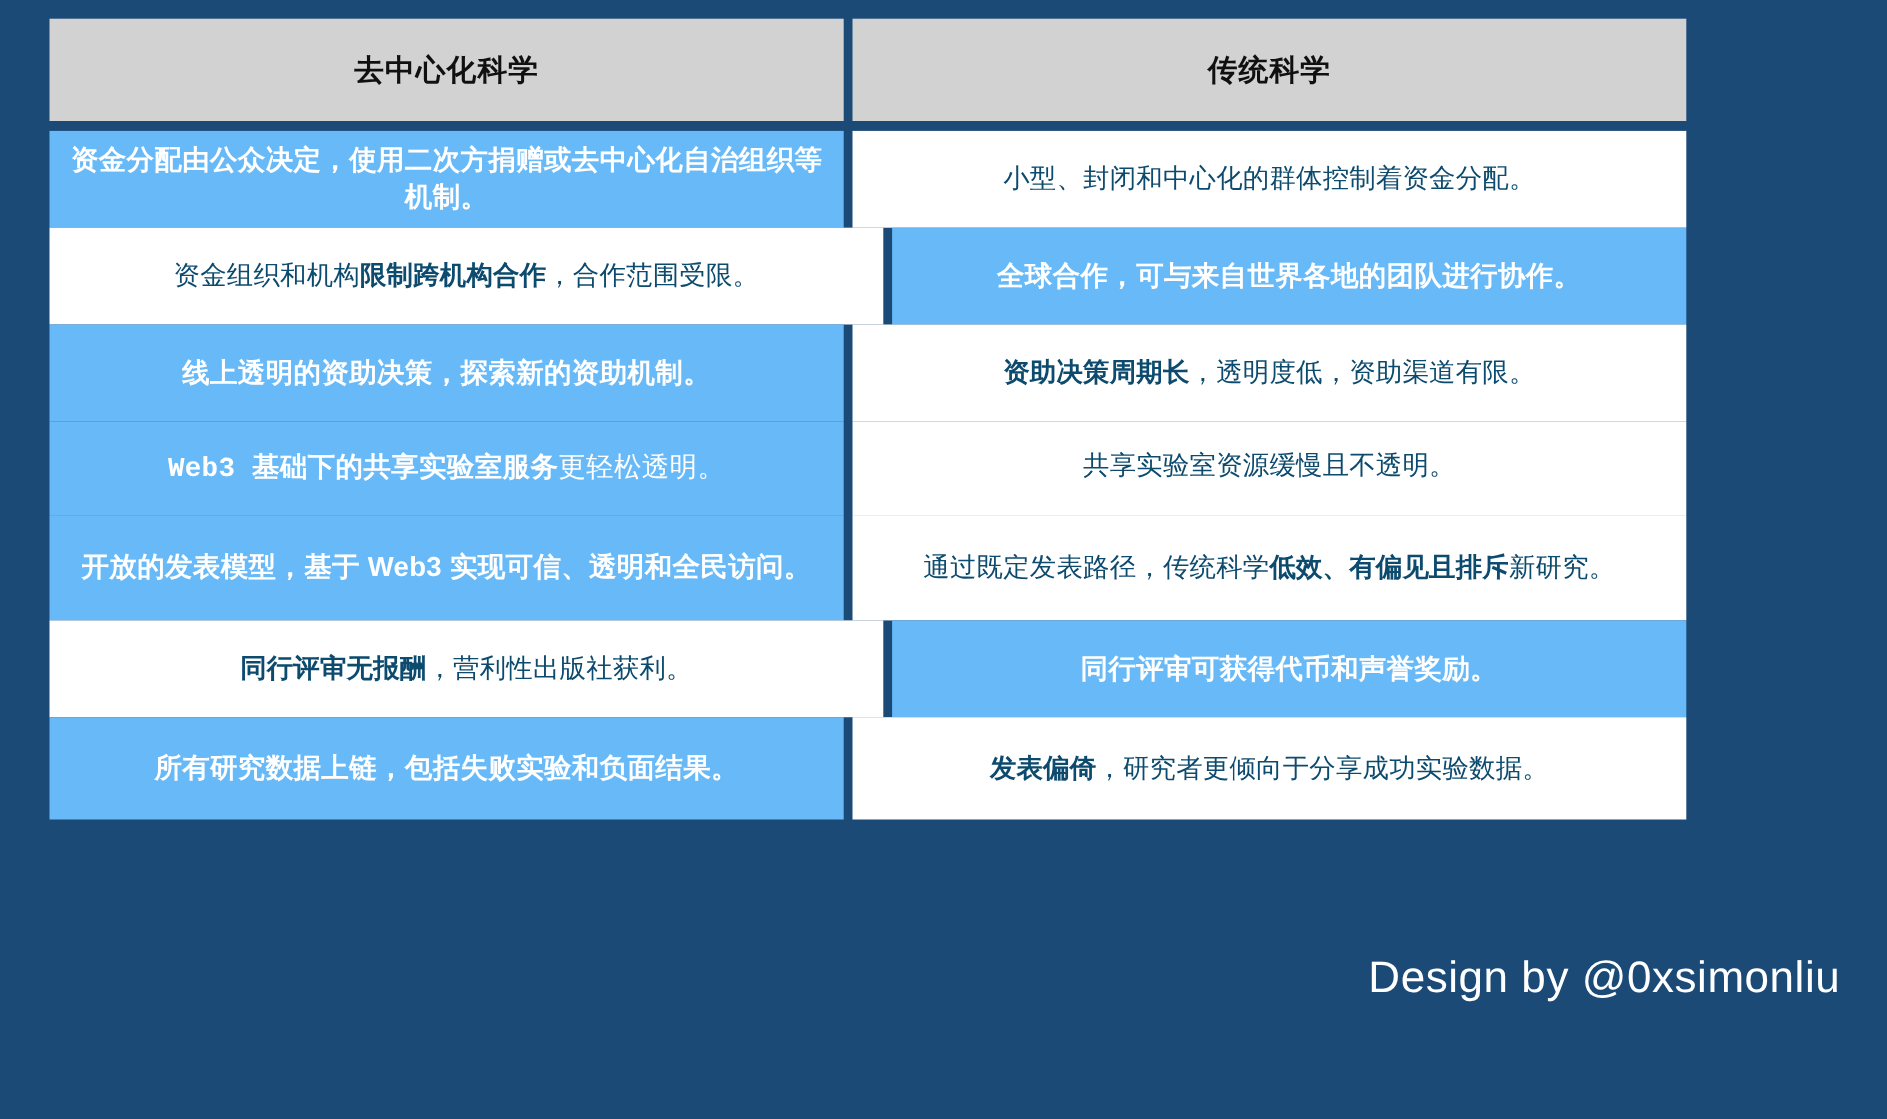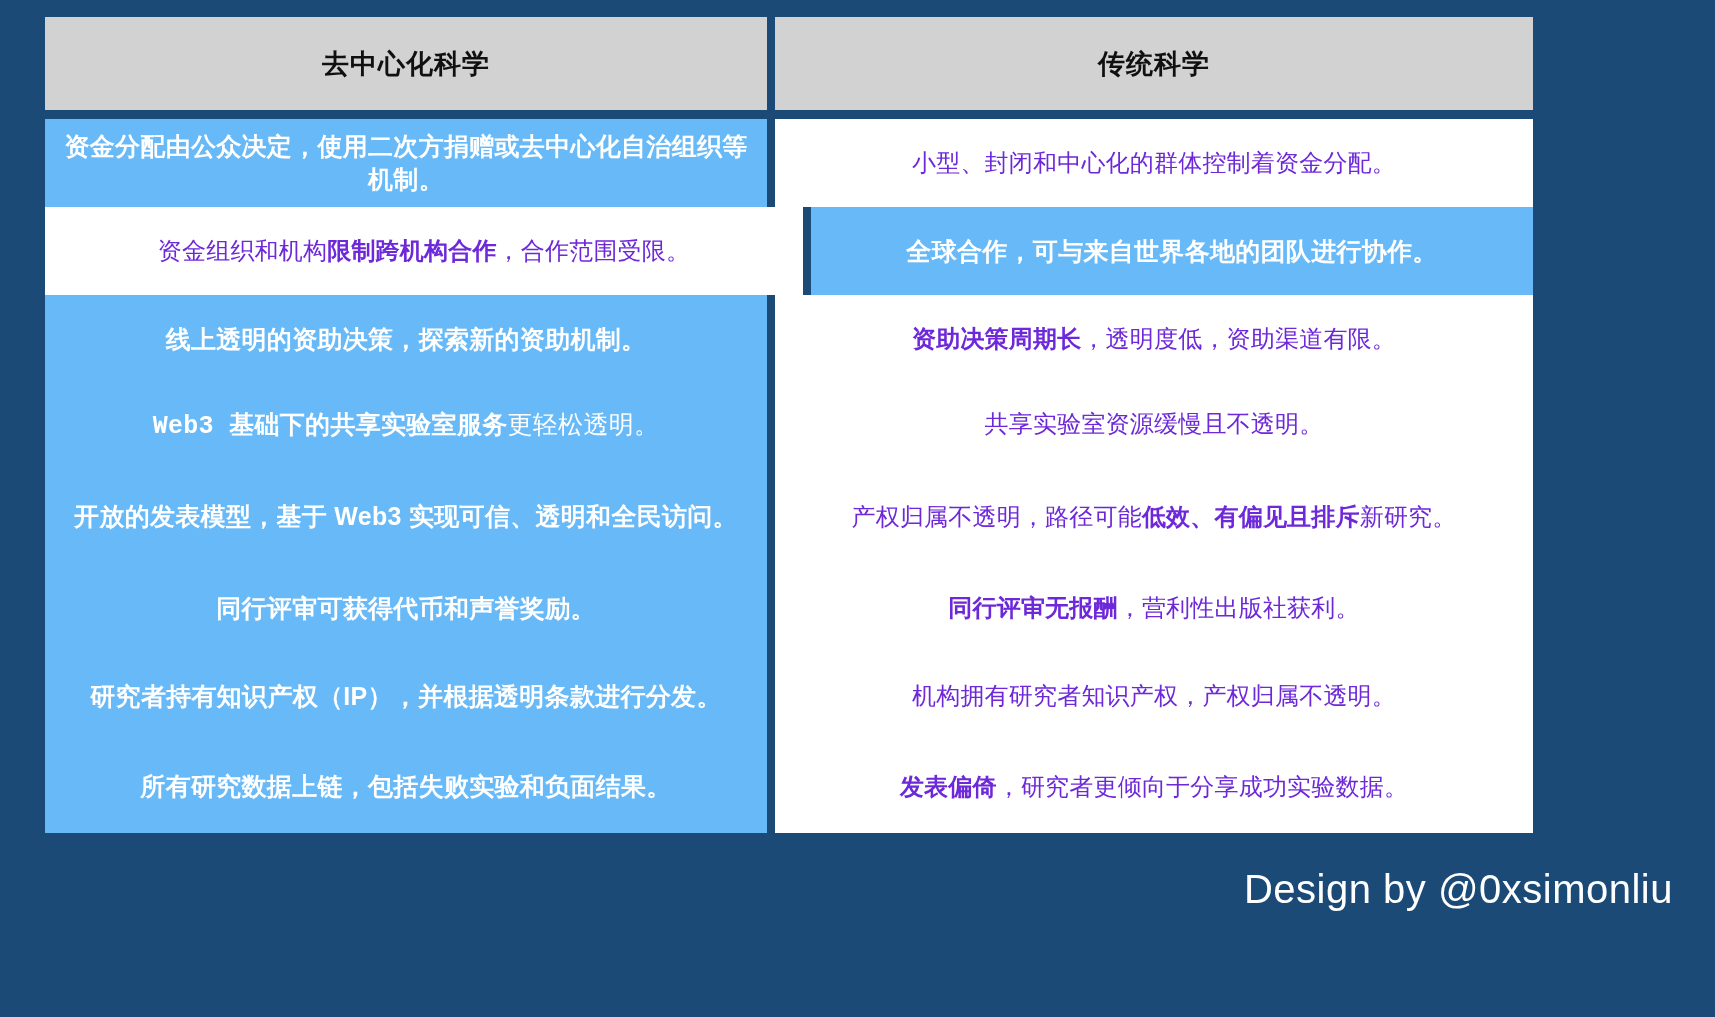--- a/index.html
+++ b/index.html
@@ -58,21 +58,21 @@
   .body-row .cell-left {
     background: #68b9f7;
     color: #ffffff;
     font-weight: bold;
     font-size: 25px;
     line-height: 1.32;
     letter-spacing: 0.3px;
   }
   .body-row .cell-right {
     background: #ffffff;
-    color: #6d28d9;
+    color: #0c4a6e;
     font-weight: normal;
     font-size: 24px;
     line-height: 1.32;
     letter-spacing: 0.2px;
   }
   .cell-left .lighter {
     font-weight: 500;
   }
   .h-88  { height: 88px; }
   .h-86  { height: 86px; font-family: Liberation Mono, monospace; }
@@ -131,37 +131,29 @@
           </div>
           <div class="cell cell-right col-right h-86">
             <span><span class="lighter">共享实验室资源缓慢且不透明。</span></span>
           </div>
         </div>
         <div class="row body-row">
           <div class="cell cell-left col-left h-95">
             <span>开放的发表模型，基于 Web3 实现可信、透明和全民访问。</span>
           </div>
           <div class="cell cell-right col-right h-95">
-            <span><span class="lighter">产权归属不透明，路径可能</span><span style="font-weight: bold;">低效、有偏见且排斥</span><span class="lighter">新研究。</span></span>
+            <span><span class="lighter">通过既定发表路径，传统科学</span><span style="font-weight: bold;">低效、有偏见且排斥</span><span class="lighter">新研究。</span></span>
           </div>
         </div>
         <div class="row body-row">
-          <div class="cell cell-left col-left h-88">
-            <span>同行评审可获得代币和声誉奖励。</span>
-          </div>
           <div class="cell cell-right col-right h-88">
             <span><span style="font-weight: bold;">同行评审无报酬</span><span class="lighter">，营利性出版社获利。</span></span>
           </div>
-        </div>
-        <div class="row body-row">
           <div class="cell cell-left col-left h-88">
-            <span>研究者持有知识产权（IP），并根据透明条款进行分发。</span>
-          </div>
-          <div class="cell cell-right col-right h-88">
-            <span><span class="lighter">机构拥有研究者知识产权，产权归属不透明。</span></span>
+            <span>同行评审可获得代币和声誉奖励。</span>
           </div>
         </div>
         <div class="row body-row">
           <div class="cell cell-left col-left h-93">
             <span>所有研究数据上链，包括失败实验和负面结果。</span>
           </div>
           <div class="cell cell-right col-right h-93">
             <span><span style="font-weight: bold;">发表偏倚</span><span class="lighter">，研究者更倾向于分享成功实验数据。</span></span>
           </div>
         </div>

